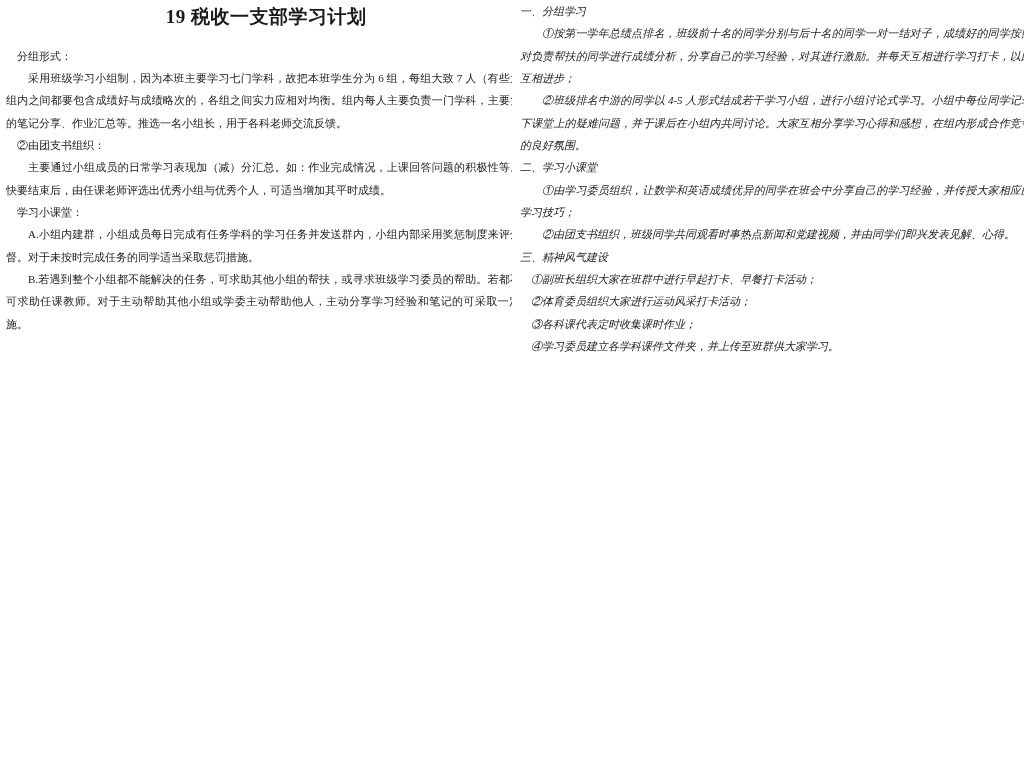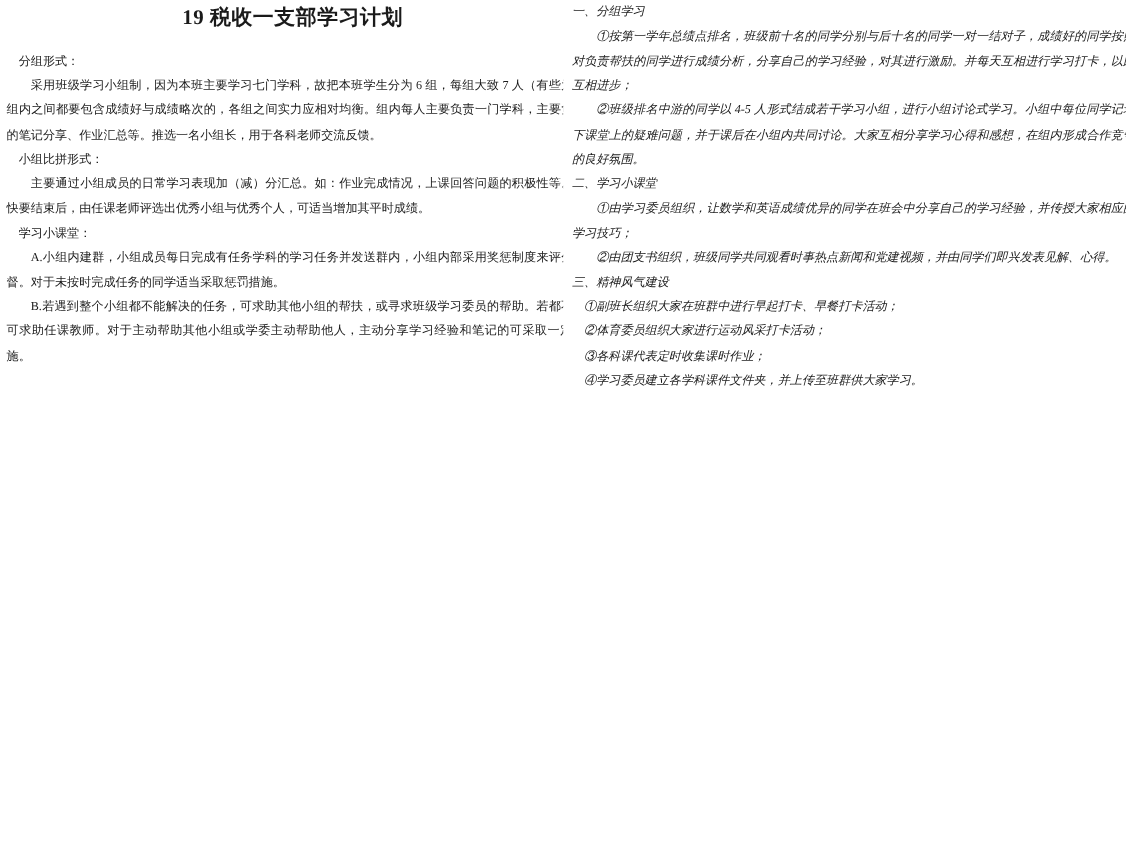--- a/index.html
+++ b/index.html
@@ -88,21 +88,21 @@
 </head>
 <body>
 
 <div class="page">
 
   <div class="column col-left">
     <div class="doc-title">19 税收一支部学习计划</div>
     <div class="body-block">
       <p class="para indent1">分组形式：</p>
       <p class="para indent2">采用班级学习小组制，因为本班主要学习七门学科，故把本班学生分为 6 组，每组大致 7 人（有些为 8 人）。组内之间都要包含成绩好与成绩略次的，各组之间实力应相对均衡。组内每人主要负责一门学科，主要负责该学科的笔记分享、作业汇总等。推选一名小组长，用于各科老师交流反馈。</p>
-      <p class="para indent1">小组比拼形式：</p>
+      <p class="para indent1">②由团支书组织：</p>
       <p class="para indent2">主要通过小组成员的日常学习表现加（减）分汇总。如：作业完成情况，上课回答问题的积极性等。在本学期快要结束后，由任课老师评选出优秀小组与优秀个人，可适当增加其平时成绩。</p>
       <p class="para indent1">学习小课堂：</p>
       <p class="para indent2">A.小组内建群，小组成员每日完成有任务学科的学习任务并发送群内，小组内部采用奖惩制度来评分，互相监督。对于未按时完成任务的同学适当采取惩罚措施。</p>
       <p class="para indent2">B.若遇到整个小组都不能解决的任务，可求助其他小组的帮扶，或寻求班级学习委员的帮助。若都不能解决，可求助任课教师。对于主动帮助其他小组或学委主动帮助他人，主动分享学习经验和笔记的可采取一定的奖励措施。</p>
     </div>
   </div>
 
   <div class="column col-right">
     <div class="body-block">
       <p class="para heading">一、分组学习</p>

